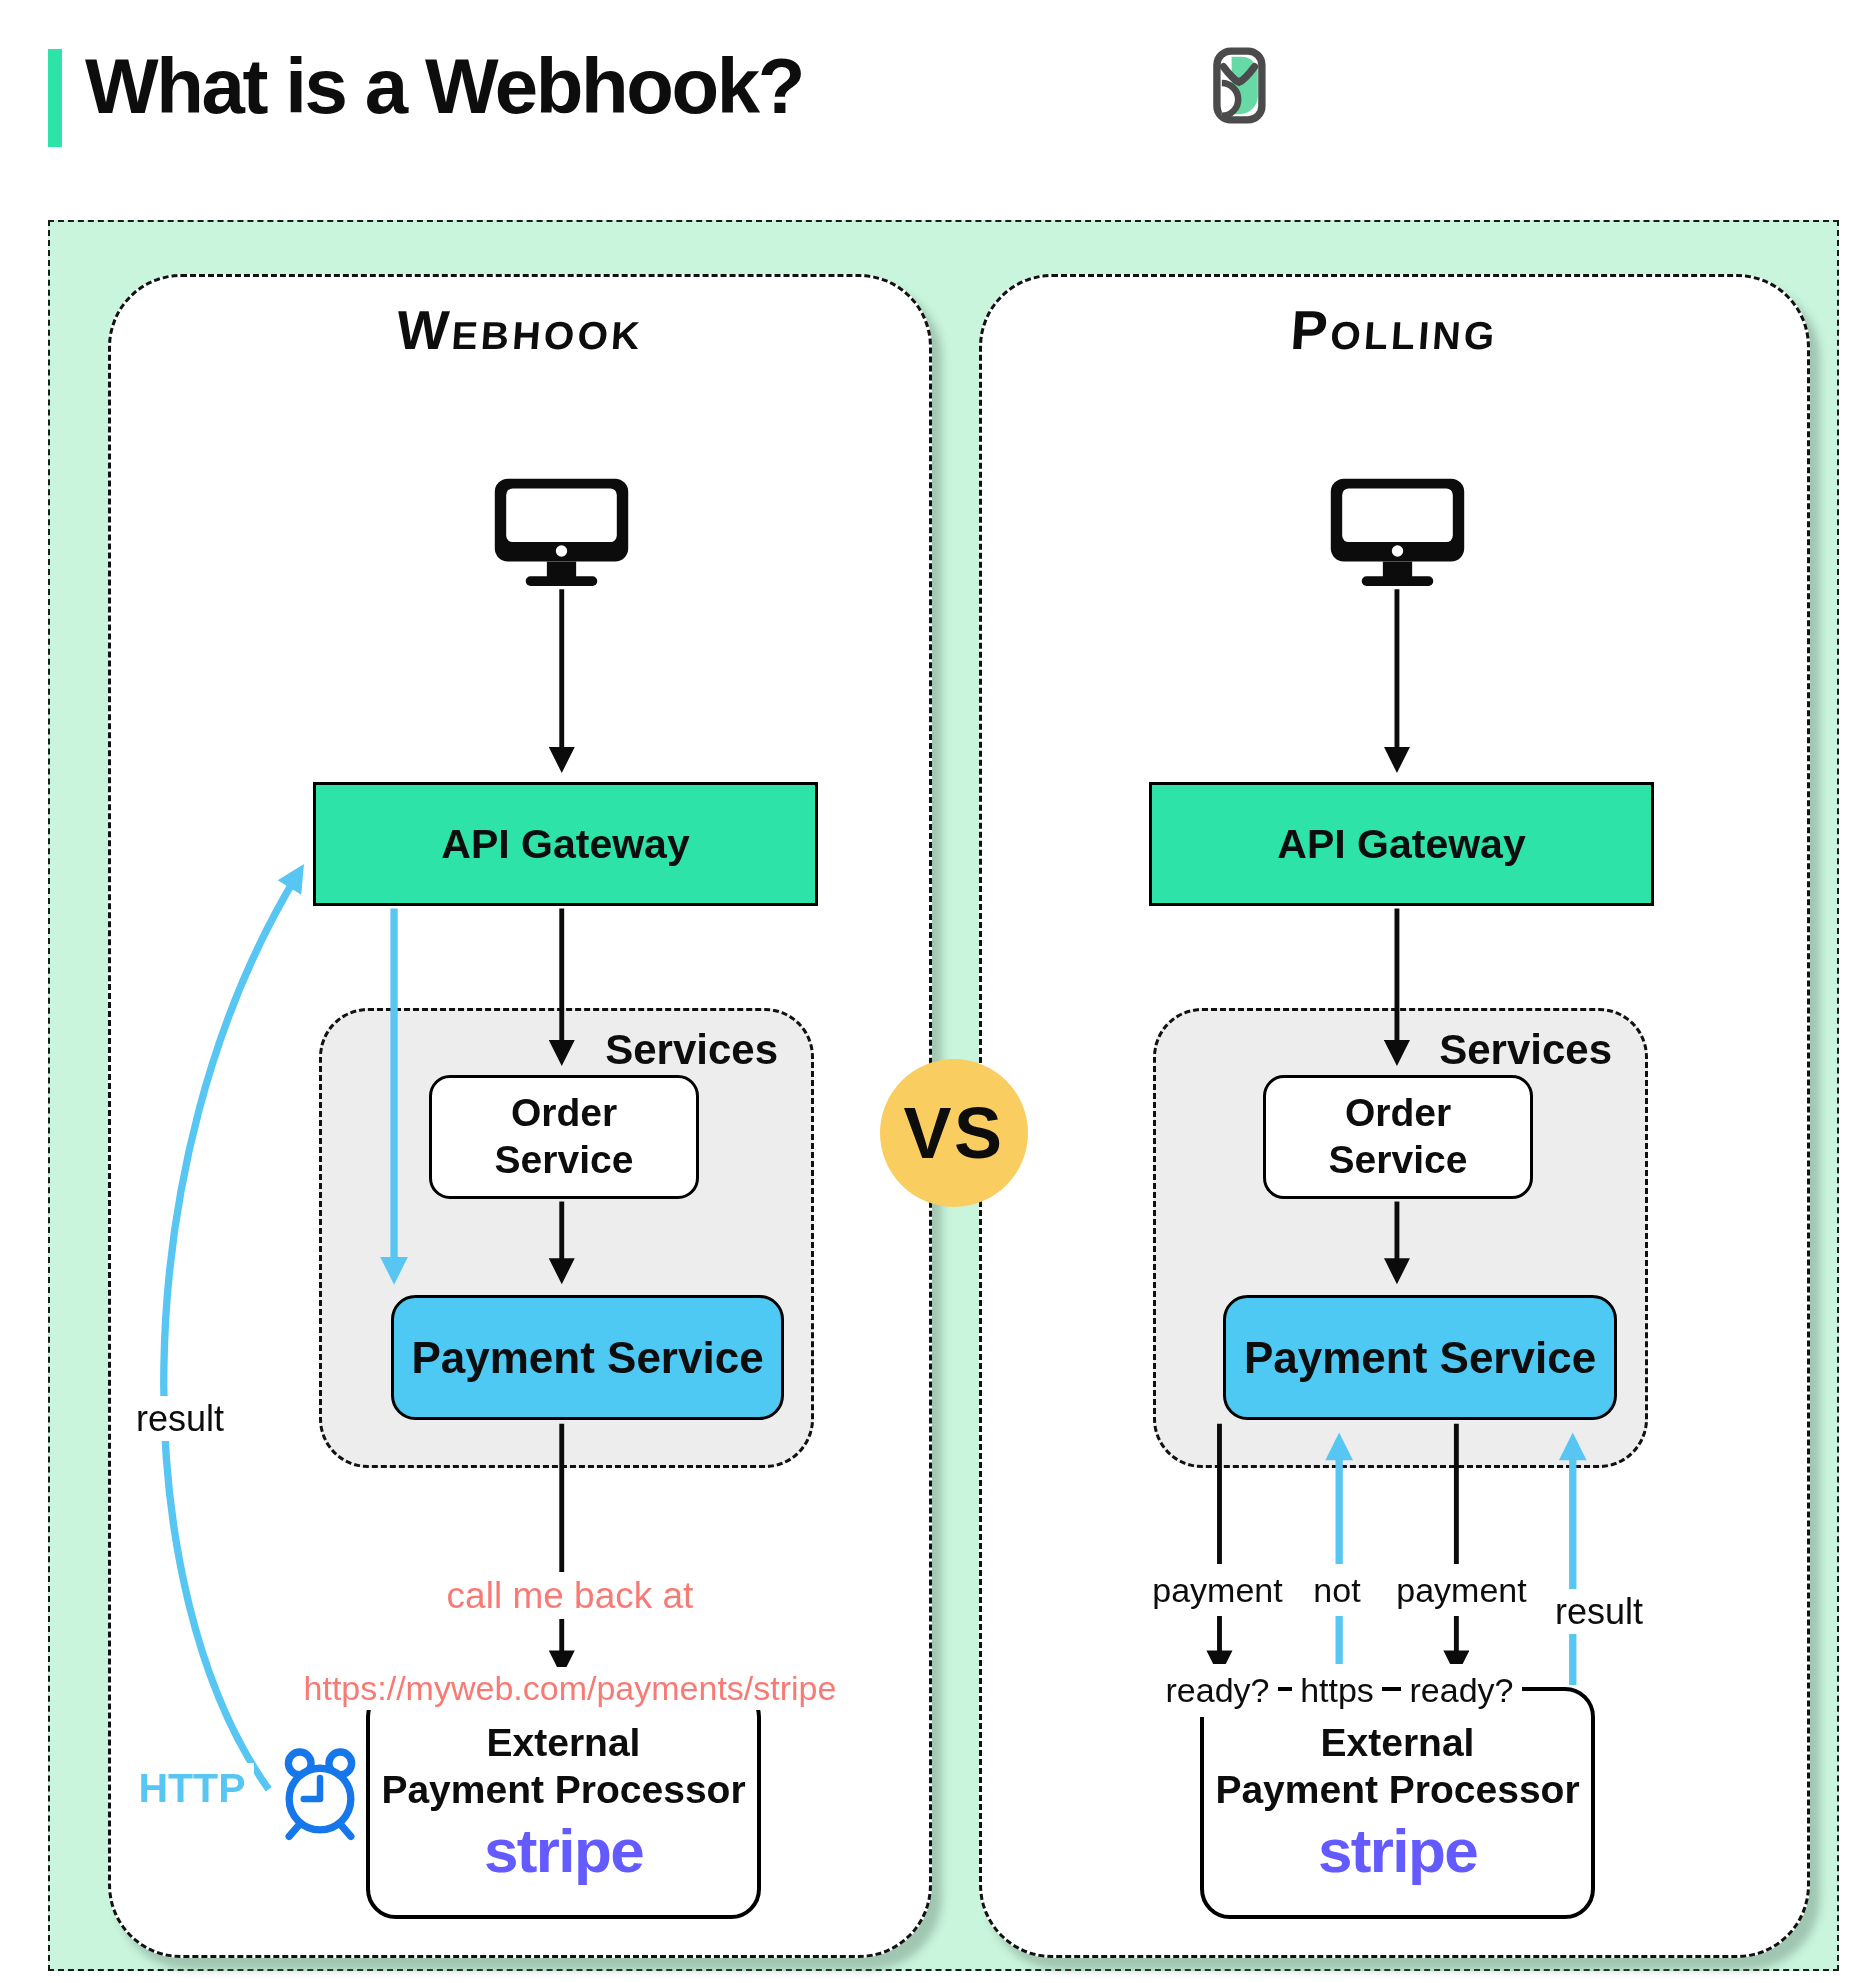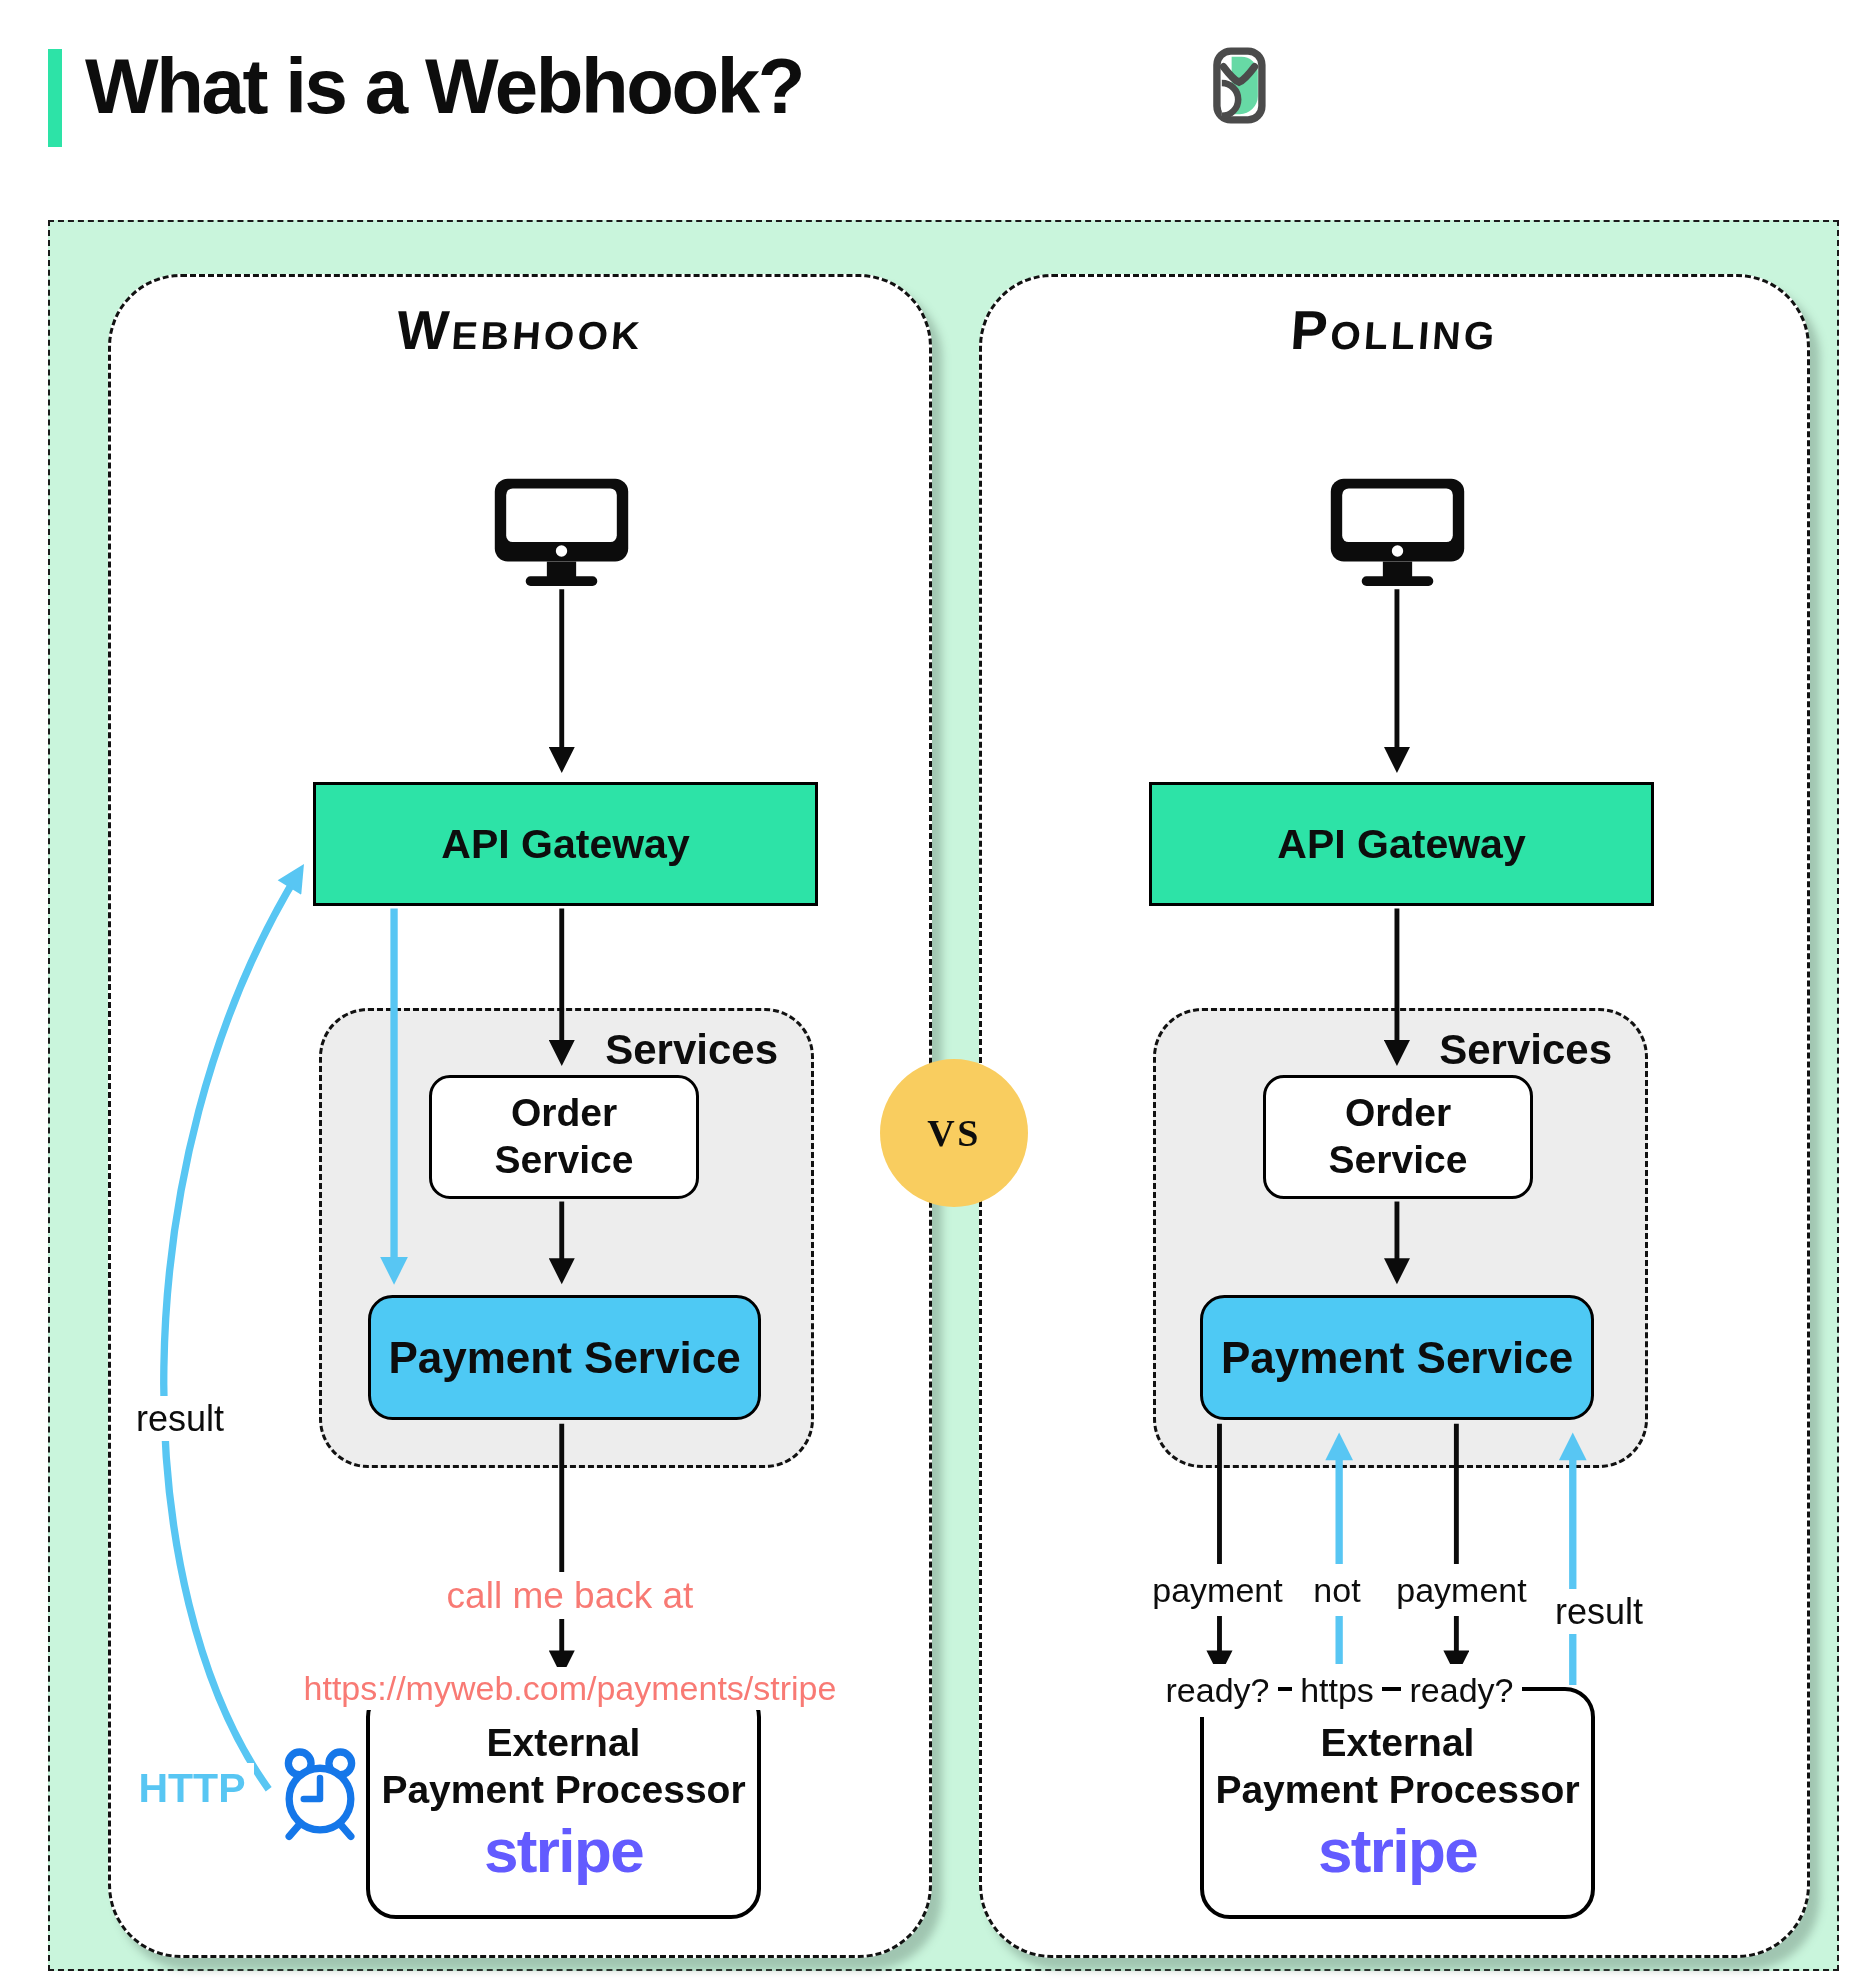--- a/index.html
+++ b/index.html
@@ -34,21 +34,21 @@
   .services-l{left:319px;top:1008px;width:495px;height:460px;}
   .services-r{left:1153px;top:1008px;width:495px;height:460px;}
   .services-label{position:absolute;top:14.7px;right:33px;font-size:42px;font-weight:bold;}
 
   .order{background:#fff;border:3.3px solid #000;border-radius:21px;box-sizing:border-box;display:flex;align-items:center;justify-content:center;
          text-align:center;font-size:39px;font-weight:bold;line-height:1.2;z-index:1;padding:0 24.4px;}
   .order-l{left:429px;top:1075px;width:270px;height:124px;}
   .order-r{left:1263px;top:1075px;width:270px;height:124px;}
 
   .payment{background:#4EC9F4;border:3.3px solid #000;border-radius:24.4px;box-sizing:border-box;display:flex;align-items:center;justify-content:center;
-           font-size:44px;font-weight:bold;z-index:1;}
+           font-size:44px;font-weight:bold;z-index:1;margin-left:23px;}
   .payment-l{left:368px;top:1295px;width:393px;height:125px;}
   .payment-r{left:1200px;top:1295px;width:394px;height:125px;}
 
   .processor{background:#fff;border:4.1px solid #000;border-radius:30px;box-sizing:border-box;display:flex;flex-direction:column;
              align-items:center;justify-content:center;z-index:1;}
   .processor-l{left:366px;top:1687px;width:395px;height:232px;}
   .processor-r{left:1200px;top:1687px;width:395px;height:232px;}
   .proc-line{font-size:39px;font-weight:bold;line-height:1.2;}
   .brand{font-size:62px;font-weight:bold;color:#635BFF;letter-spacing:-1.6px;margin-top:1px;}
 
@@ -67,21 +67,21 @@
   .r1{left:1270px;top:1516px;width:134px;}
   .q2{left:1382px;top:1516px;width:159px;}
   .res-r{left:1534px;top:1541px;width:130px;font-size:36px;}
 
   .clock{left:277px;top:1747px;width:86px;height:96px;z-index:3;}
   .monitor{width:137px;height:109px;z-index:1;}
   .monitor-l{left:493px;top:477px;}
   .monitor-r{left:1329px;top:477px;}
 
   .vs{left:880px;top:1059px;width:148px;height:148px;border-radius:50%;background:#F9CD5F;display:flex;align-items:center;justify-content:center;
-      font-size:38px;font-weight:700;letter-spacing:2.4px;z-index:5;font-family:Liberation Serif, serif;}
+      font-size:72px;font-weight:700;letter-spacing:2.4px;z-index:5;}
 </style>
 </head>
 <body>
 
 <div class="canvas">
 
   <div class="abs accent-bar"></div>
   <div class="abs page-title">What is a Webhook?</div>
   <div class="abs logo">
     <svg viewBox="0 0 66 94" width="54" height="77">

